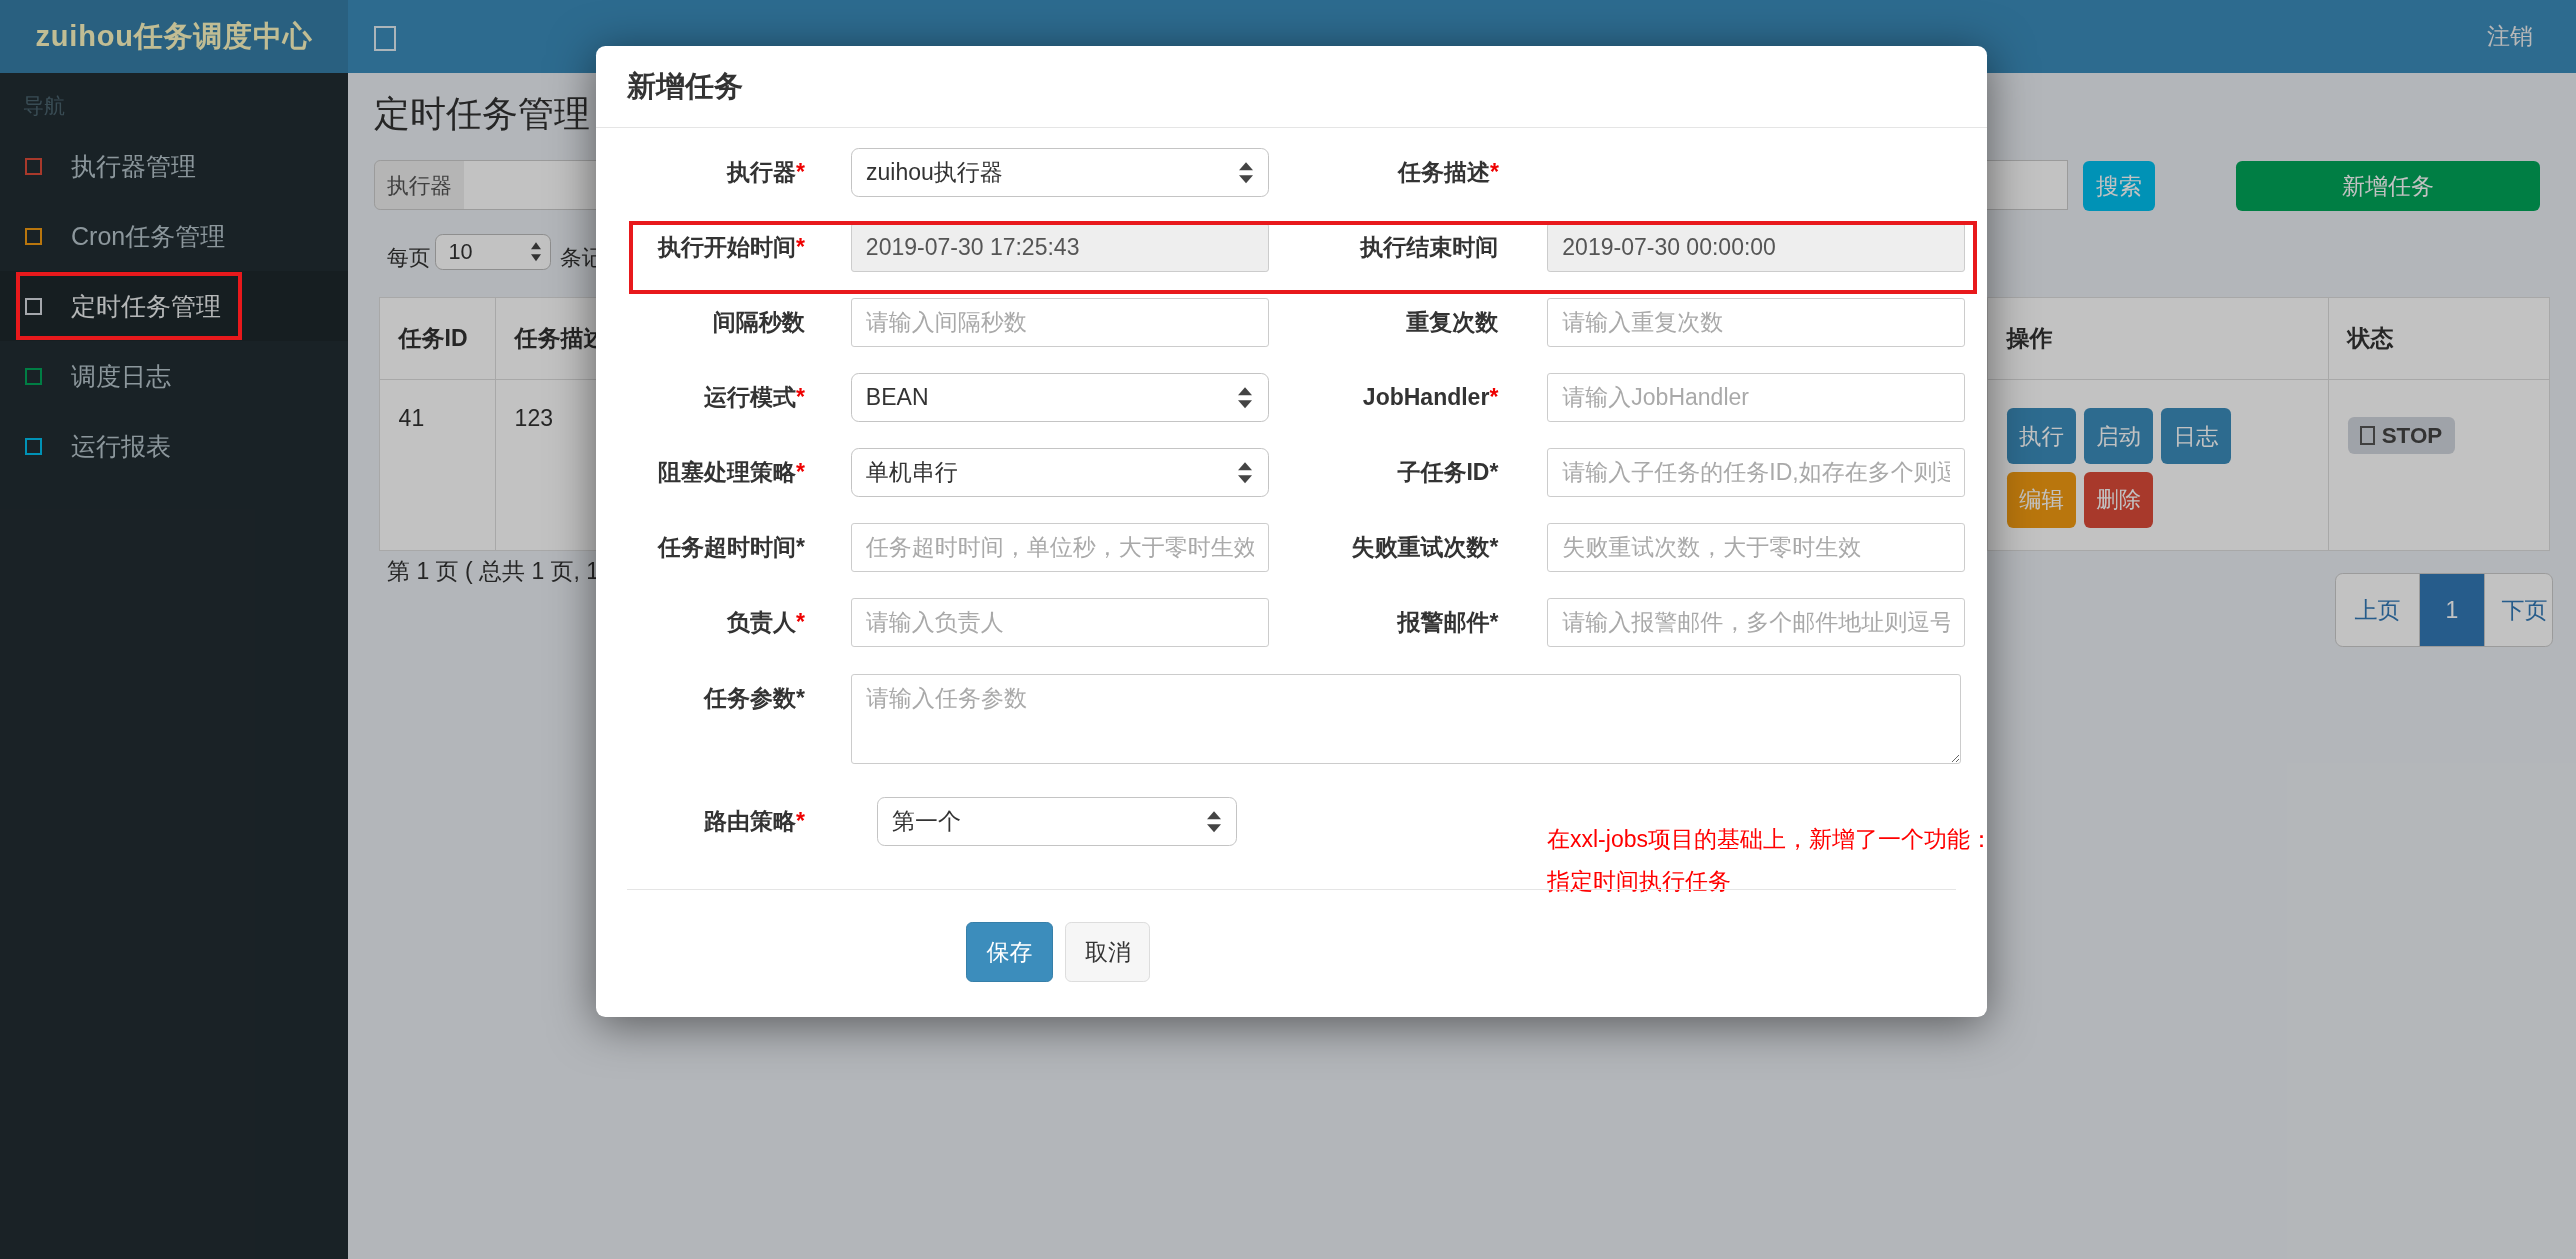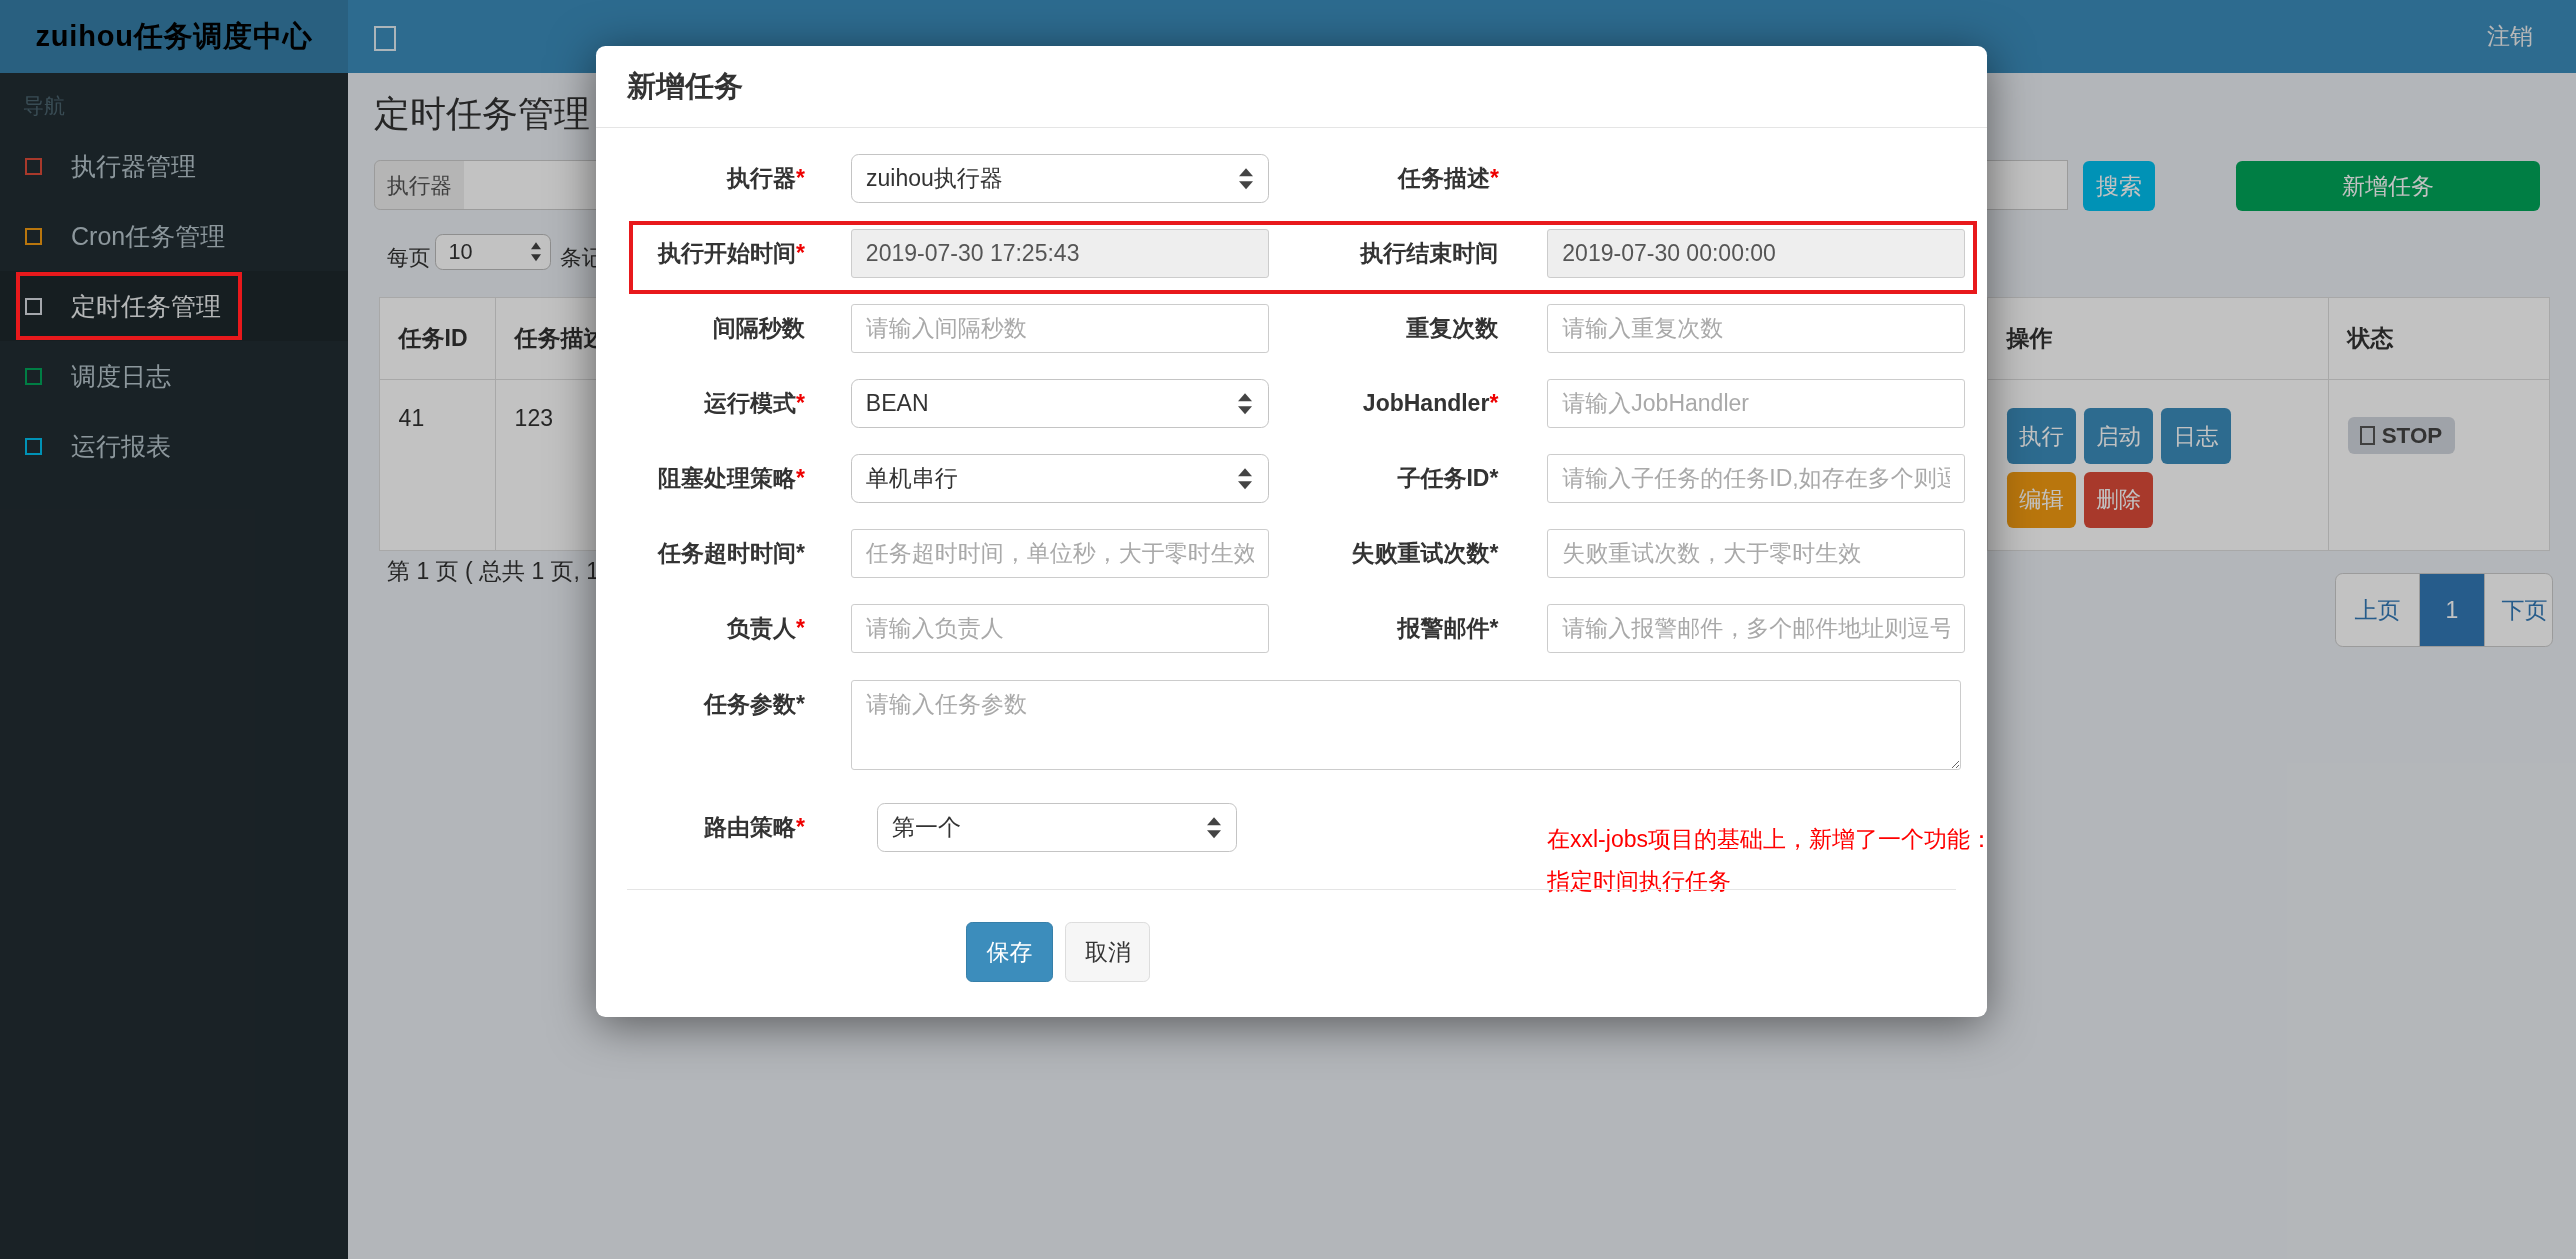--- a/index.html
+++ b/index.html
@@ -4,21 +4,21 @@
 <style>
   * { margin:0; padding:0; box-sizing:border-box; }
   html,body { width:2576px; height:1259px; }
   #app { position:relative; width:2576px; height:1259px; overflow:hidden;
          font-family:"Liberation Sans","DejaVu Sans",sans-serif; background:#ecf0f5; color:#333; }
 
   
   .navbar { position:absolute; left:0; top:0; width:2576px; height:73px; background:#3c8dbc; z-index:10; }
   .logo { position:absolute; left:0; top:0; width:348px; height:73px; background:#367fa9;
           display:flex; align-items:center; justify-content:center;
-          font-size:29px; font-weight:bold; color:#000000; letter-spacing:0.8px; }
+          font-size:29px; font-weight:bold; color:#fef9c3; letter-spacing:0.8px; }
   .nav-toggle { position:absolute; left:374px; top:25.5px; width:21.7px; height:25px;
                 border:2.3px solid rgba(255,255,255,0.85); }
   .logout { position:absolute; right:43px; top:0; height:73px; display:flex; align-items:center;
             font-size:23px; color:#f2f2f2; cursor:pointer; }
 
   
   .sidebar { position:absolute; left:0; top:73px; width:348px; height:1186px; background:#222d32; z-index:9; }
   .side-label { position:absolute; left:23px; top:19.3px; font-size:21px; color:#4b646f; }
   .side-menu { position:absolute; left:0; top:58px; width:348px; }
   .side-item { position:relative; height:70px; display:flex; align-items:center; cursor:pointer; }
@@ -77,21 +77,21 @@
   
   .overlay { position:absolute; left:0; top:0; width:2576px; height:1259px;
              background:rgba(0,0,0,0.24); z-index:50; }
 
   
   .modal { position:absolute; left:596px; top:46px; width:1391px; height:971px; background:#fff;
            border-radius:9.3px; box-shadow:0 7.7px 46px rgba(0,0,0,0.5); z-index:100; }
   .m-title { position:absolute; left:31px; top:0; height:81px; display:flex; align-items:center;
              font-size:29px; font-weight:bold; color:#333; }
   .m-divider { position:absolute; left:0; top:81px; width:100%; border-top:1.5px solid #e5e5e5; }
-  .m-form { position:absolute; left:31px; top:95px; width:1338px; }
+  .m-form { position:absolute; left:31px; top:89px; width:1338px; }
   .mrow { display:flex; align-items:center; height:75px; }
   .lbl { width:178px; text-align:right; font-size:23px; font-weight:bold; color:#333; white-space:nowrap; }
   .lbl .req { color:#e00; }
   .lbl-r { width:230px; text-align:right; font-size:23px; font-weight:bold; color:#333; white-space:nowrap; }
   .lbl-r .req { color:#e00; }
   .fld { margin-left:46px; width:418px; height:49px; position:relative; }
   .fld-r { margin-left:49px; width:418px; height:49px; position:relative; }
   .tin { width:100%; height:100%; border:1.5px solid #ccc; border-radius:3.1px; font-size:23px;
          padding:0 14px; color:#555; background:#fff;
          font-family:"Liberation Sans","DejaVu Sans",sans-serif; }

